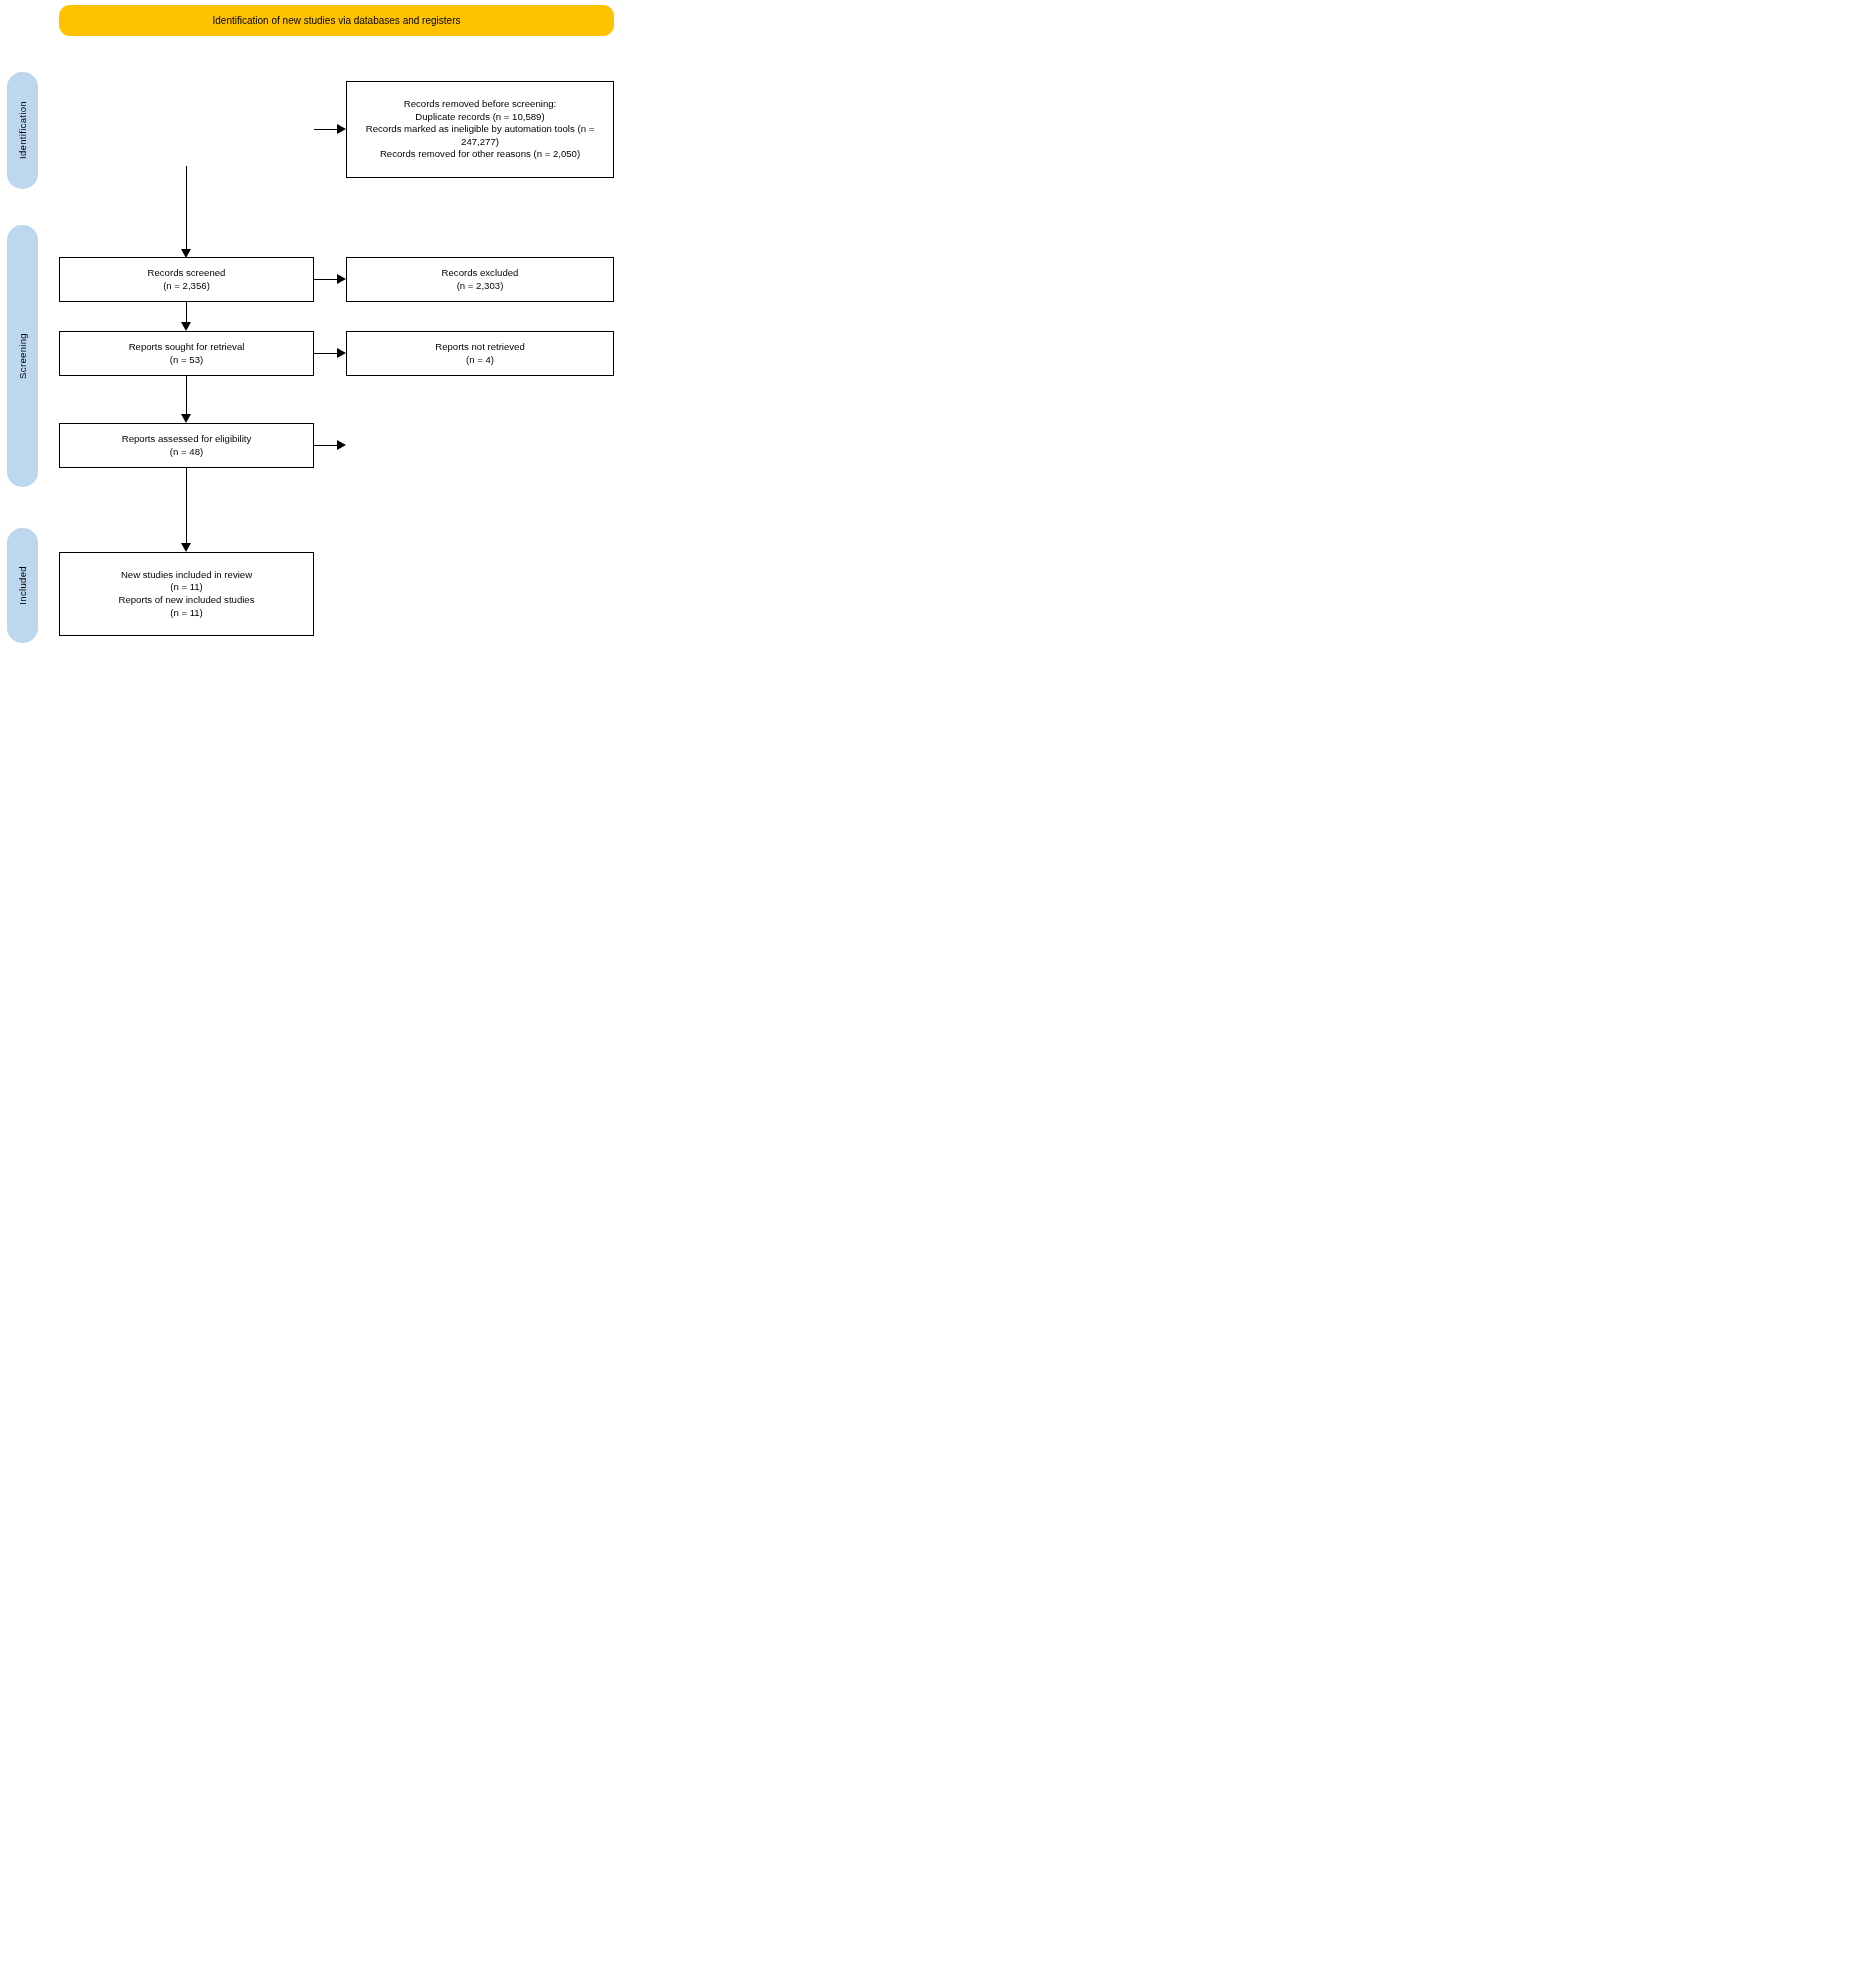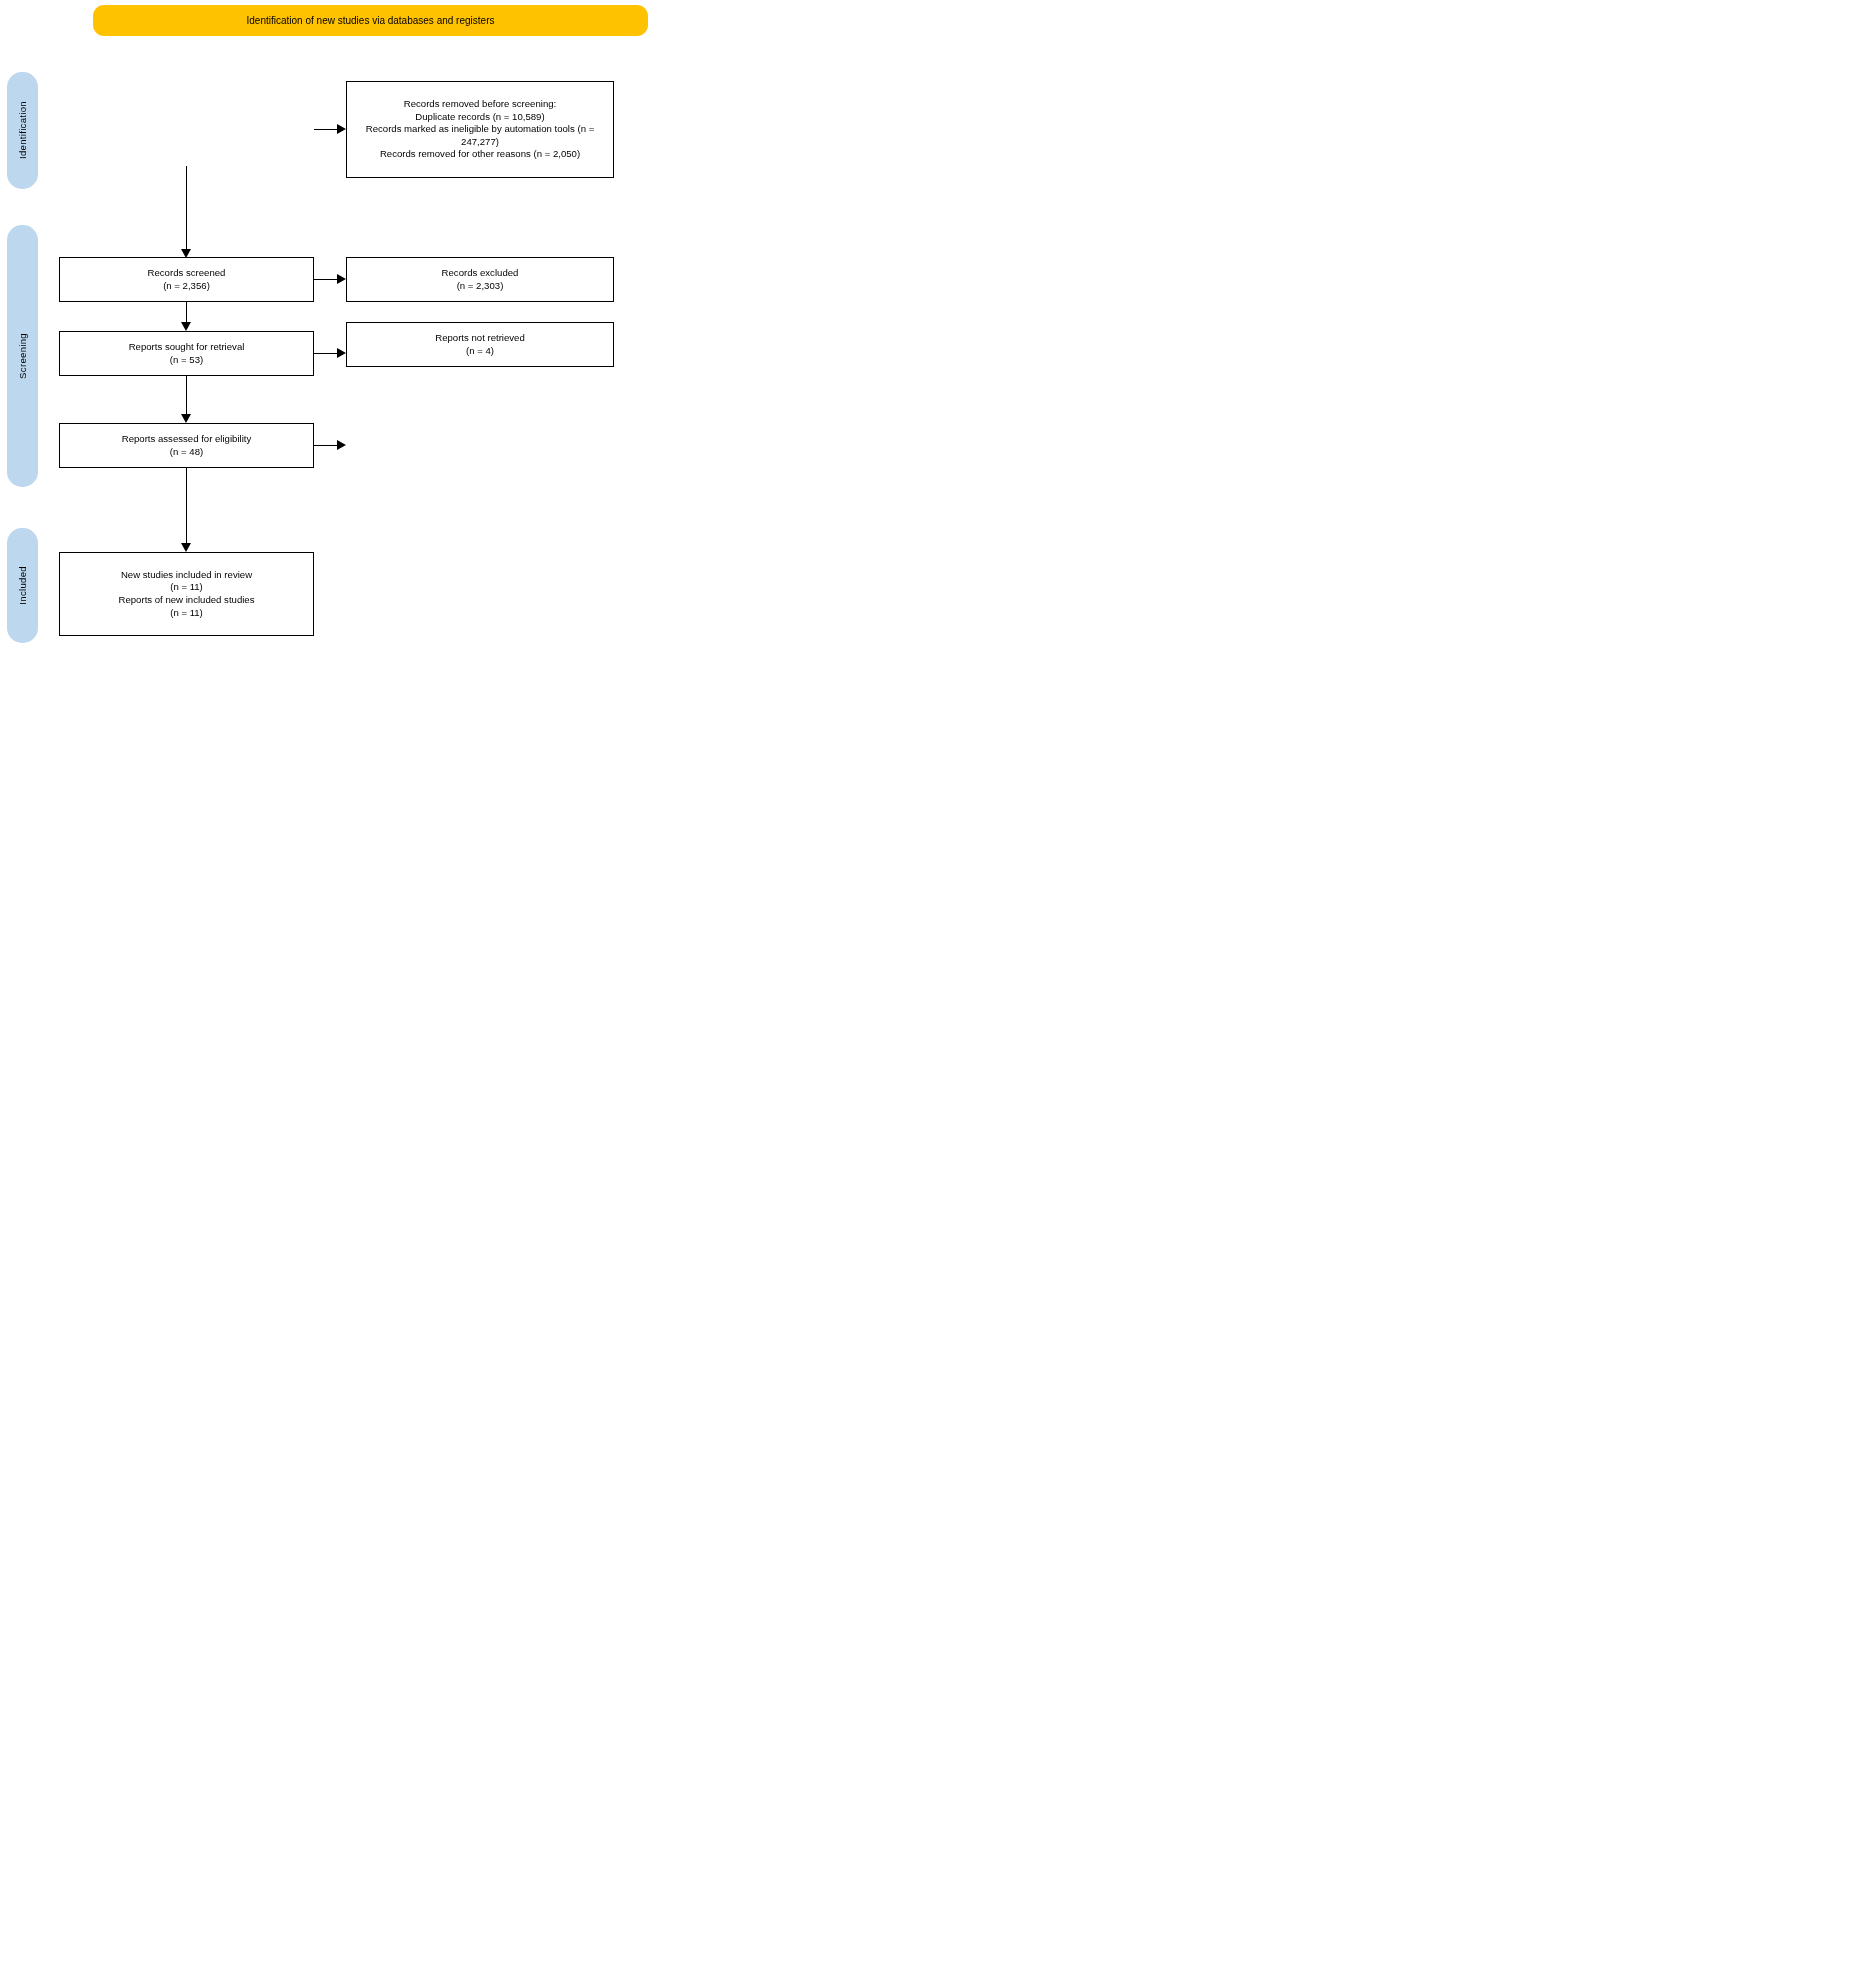--- a/index.html
+++ b/index.html
@@ -12,21 +12,20 @@
     color: var(--text, #000000);
   }
   .banner {
     position: absolute;
     left: 59px; top: 5px; width: 555px; height: 31px;
     background: var(--banner-bg, #FFC200);
     border-radius: 11px;
     display: flex; align-items: center; justify-content: center;
     font-size: 10px;
     text-align: center;
-    margin-left: 34px;
   }
   .stage {
     position: absolute;
     left: 6.5px; width: 31px;
     background: var(--stage-bg, #BDD7EE);
     border-radius: 15px;
     display: flex; align-items: center; justify-content: center;
   }
   .stage span {
     writing-mode: vertical-rl;
@@ -95,21 +94,21 @@
   </div>
   <div class="box" style="left:346px;top:257px;width:268px;height:45px">
     <p>Records excluded</p>
     <p>(n = 2,303)</p>
   </div>
 
   <div class="box" style="left:59px;top:331px;width:255px;height:45px">
     <p>Reports sought for retrieval</p>
     <p>(n = 53)</p>
   </div>
-  <div class="box" style="left:346px;top:322px;width:268px;height:45px">
+  <div class="box" style="left:346px;top:331px;width:268px;height:45px">
     <p>Reports not retrieved</p>
     <p>(n = 4)</p>
   </div>
 
   <div class="box" style="left:59px;top:423px;width:255px;height:45px">
     <p>Reports assessed for eligibility</p>
     <p>(n = 48)</p>
   </div>
 
   <div class="box" style="left:59px;top:552px;width:255px;height:84px">

